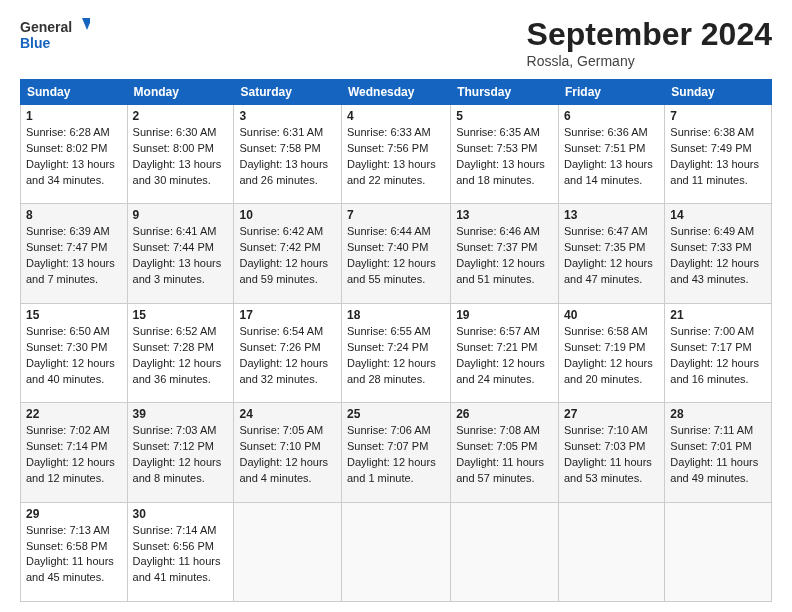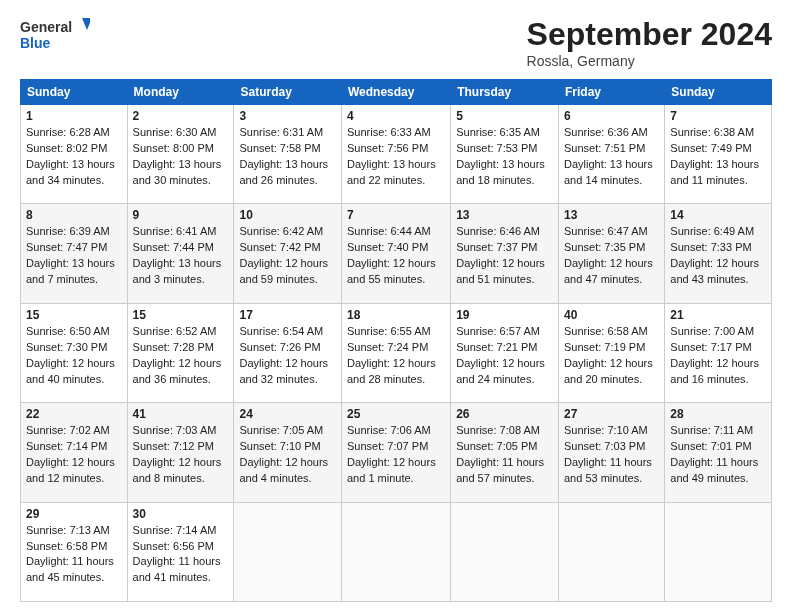--- a/index.html
+++ b/index.html
@@ -290,21 +290,21 @@
         <tr>
           <td>
         <span class="day-num">22</span>
         <div class="day-info">
           Sunrise: 7:02 AM<br>
           Sunset: 7:14 PM<br>
           Daylight: 12 hours and 12 minutes.
         </div>
       </td>
           <td>
-        <span class="day-num">41</span>
+        <span class="day-num">39</span>
         <div class="day-info">
           Sunrise: 7:03 AM<br>
           Sunset: 7:12 PM<br>
           Daylight: 12 hours and 8 minutes.
         </div>
       </td>
           <td>
         <span class="day-num">24</span>
         <div class="day-info">
           Sunrise: 7:05 AM<br>

